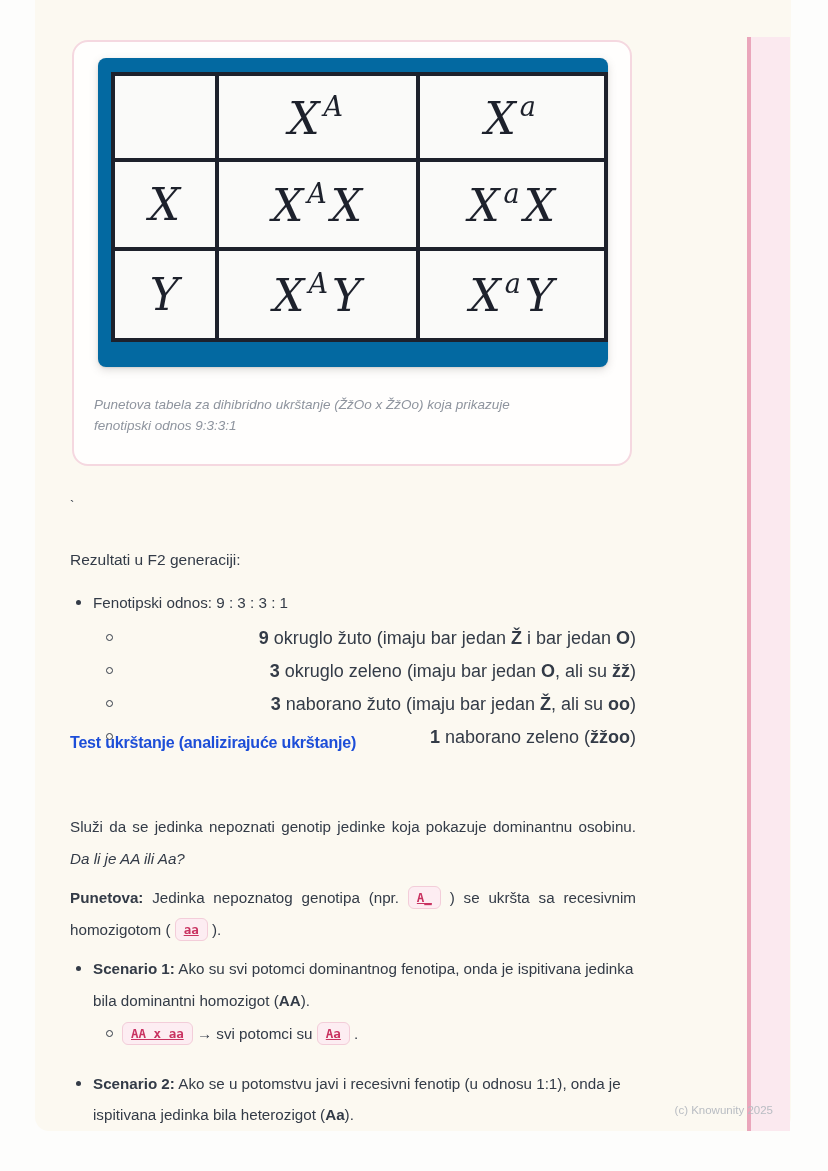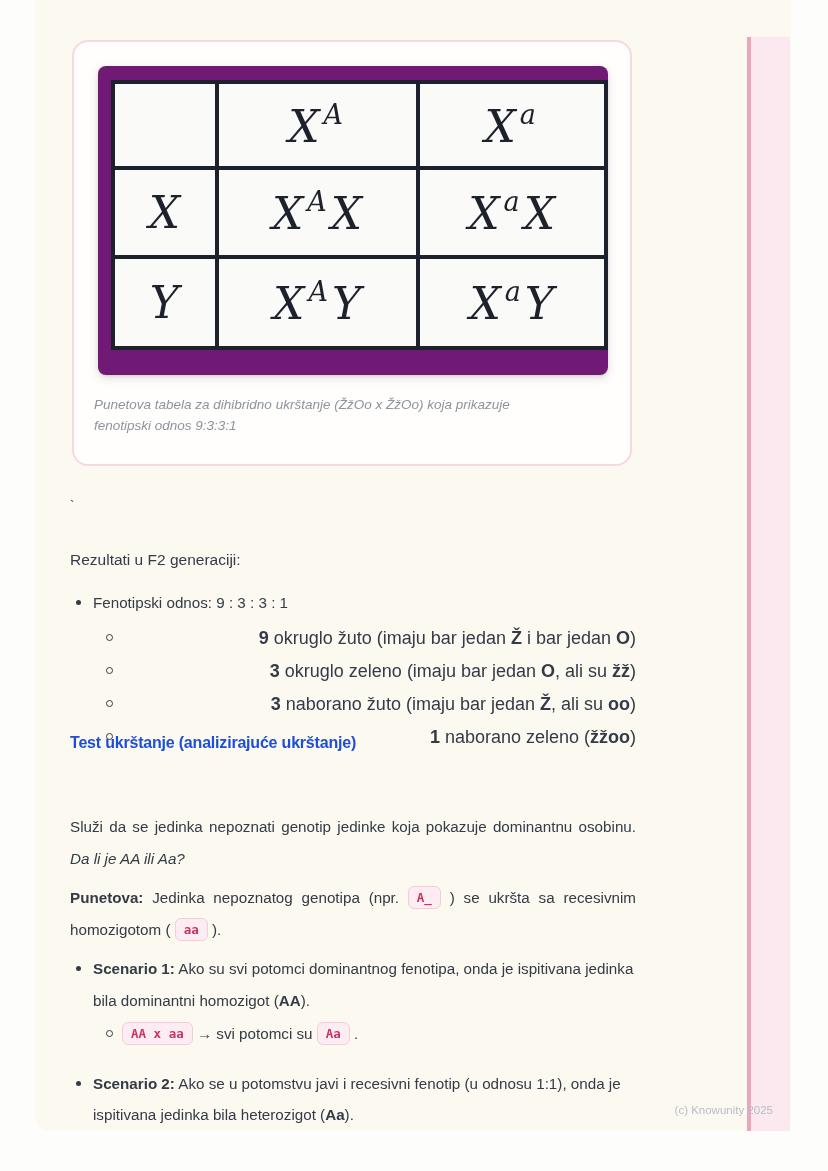--- a/index.html
+++ b/index.html
@@ -22,22 +22,22 @@
     border-left:4px solid #eaa6bb;
   }
   
   .fig-card{
     position:absolute;left:72px;top:40px;width:556px;height:422px;
     background:#fffefd;
     border:2px solid #f5d8e0;
     border-radius:16px;
   }
   .img-card{
-    position:absolute;left:24px;top:24px;width:510px;height:309px;
-    background:#701a75;
+    position:absolute;left:24px;top:16px;width:510px;height:309px;
+    background:#0369a1;
     border-radius:8px;
     box-shadow:0 3px 9px rgba(110,100,95,.22), 0 1px 2px rgba(110,100,95,.15);
   }
   table.punnett{
     position:absolute;left:13px;top:14px;
     border-collapse:collapse;table-layout:fixed;
   }
   table.punnett td{
     border:4px solid #1d212c;
     background:#fafaf9;
@@ -86,20 +86,21 @@
   .para1{top:811px;}
   .para2{top:882px;}
   .it{font-style:italic;}
   .code{
     display:inline-block;
     font-family:"DejaVu Sans Mono","Liberation Mono",monospace;
     font-size:12.5px;font-weight:bold;color:#c93261;
     background:#fdedf2;border:1px solid #f3cdd9;border-radius:6px;
     padding:3px 8px;line-height:15px;
     vertical-align:1px;
+    text-decoration:underline;
   }
   .scenarios{position:absolute;left:70px;top:953px;width:566px;}
   .scen{padding-left:23px;font-size:15.2px;line-height:31.5px;}
   .scen .dot{top:13px;}
   .scen-sub{position:relative;padding-left:52px;font-size:15.2px;line-height:31.5px;margin-top:2px;margin-bottom:18px;}
   .scen-sub .circ{top:12px;}
   .footer{
     position:absolute;right:55px;top:1104px;
     font-size:11.5px;color:#b9bdc3;z-index:5;
   }

